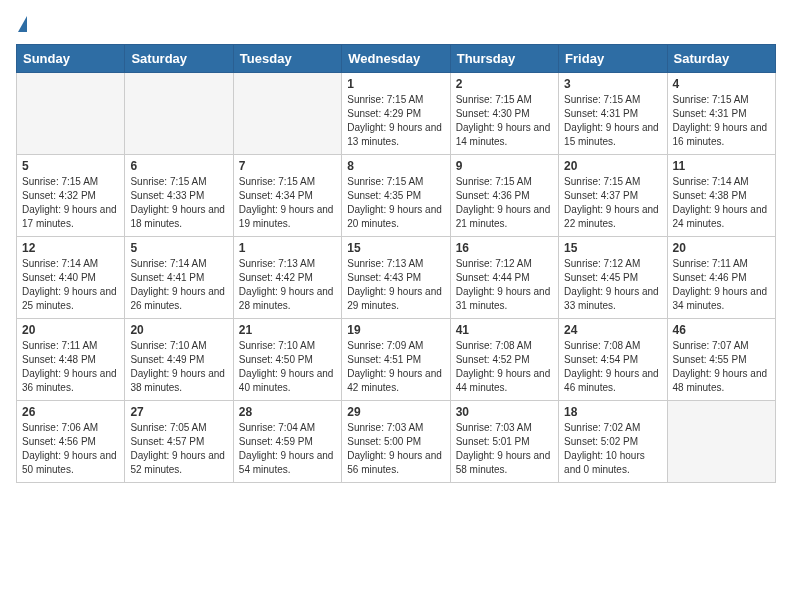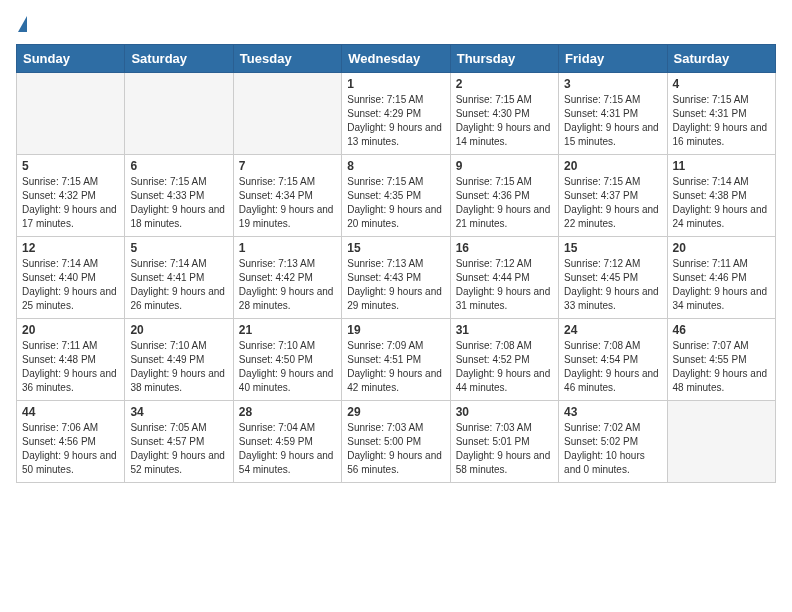--- a/index.html
+++ b/index.html
@@ -213,53 +213,53 @@
         </td>
         <td>
           <div class="day-number">21</div>
           <div class="day-info">Sunrise: 7:10 AM<br>Sunset: 4:50 PM<br>Daylight: 9 hours and 40 minutes.</div>
         </td>
         <td>
           <div class="day-number">19</div>
           <div class="day-info">Sunrise: 7:09 AM<br>Sunset: 4:51 PM<br>Daylight: 9 hours and 42 minutes.</div>
         </td>
         <td>
-          <div class="day-number">31</div>
+          <div class="day-number">41</div>
           <div class="day-info">Sunrise: 7:08 AM<br>Sunset: 4:52 PM<br>Daylight: 9 hours and 44 minutes.</div>
         </td>
         <td>
           <div class="day-number">24</div>
           <div class="day-info">Sunrise: 7:08 AM<br>Sunset: 4:54 PM<br>Daylight: 9 hours and 46 minutes.</div>
         </td>
         <td>
           <div class="day-number">46</div>
           <div class="day-info">Sunrise: 7:07 AM<br>Sunset: 4:55 PM<br>Daylight: 9 hours and 48 minutes.</div>
         </td>
       </tr>
       <tr class="week-row">
         <td>
-          <div class="day-number">44</div>
+          <div class="day-number">26</div>
           <div class="day-info">Sunrise: 7:06 AM<br>Sunset: 4:56 PM<br>Daylight: 9 hours and 50 minutes.</div>
         </td>
         <td>
-          <div class="day-number">34</div>
+          <div class="day-number">27</div>
           <div class="day-info">Sunrise: 7:05 AM<br>Sunset: 4:57 PM<br>Daylight: 9 hours and 52 minutes.</div>
         </td>
         <td>
           <div class="day-number">28</div>
           <div class="day-info">Sunrise: 7:04 AM<br>Sunset: 4:59 PM<br>Daylight: 9 hours and 54 minutes.</div>
         </td>
         <td>
           <div class="day-number">29</div>
           <div class="day-info">Sunrise: 7:03 AM<br>Sunset: 5:00 PM<br>Daylight: 9 hours and 56 minutes.</div>
         </td>
         <td>
           <div class="day-number">30</div>
           <div class="day-info">Sunrise: 7:03 AM<br>Sunset: 5:01 PM<br>Daylight: 9 hours and 58 minutes.</div>
         </td>
         <td>
-          <div class="day-number">43</div>
+          <div class="day-number">18</div>
           <div class="day-info">Sunrise: 7:02 AM<br>Sunset: 5:02 PM<br>Daylight: 10 hours and 0 minutes.</div>
         </td>
         <td class="empty"></td>
       </tr>
     </tbody>
 </table>
 
 </body></html>

